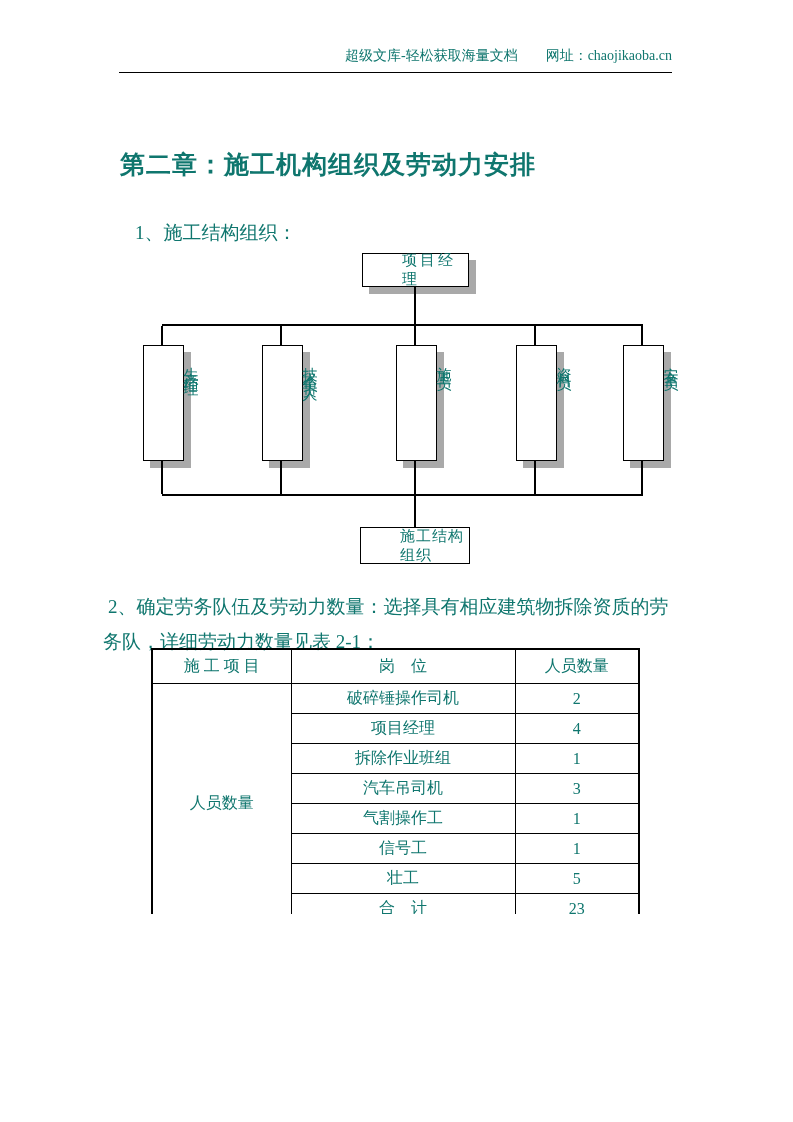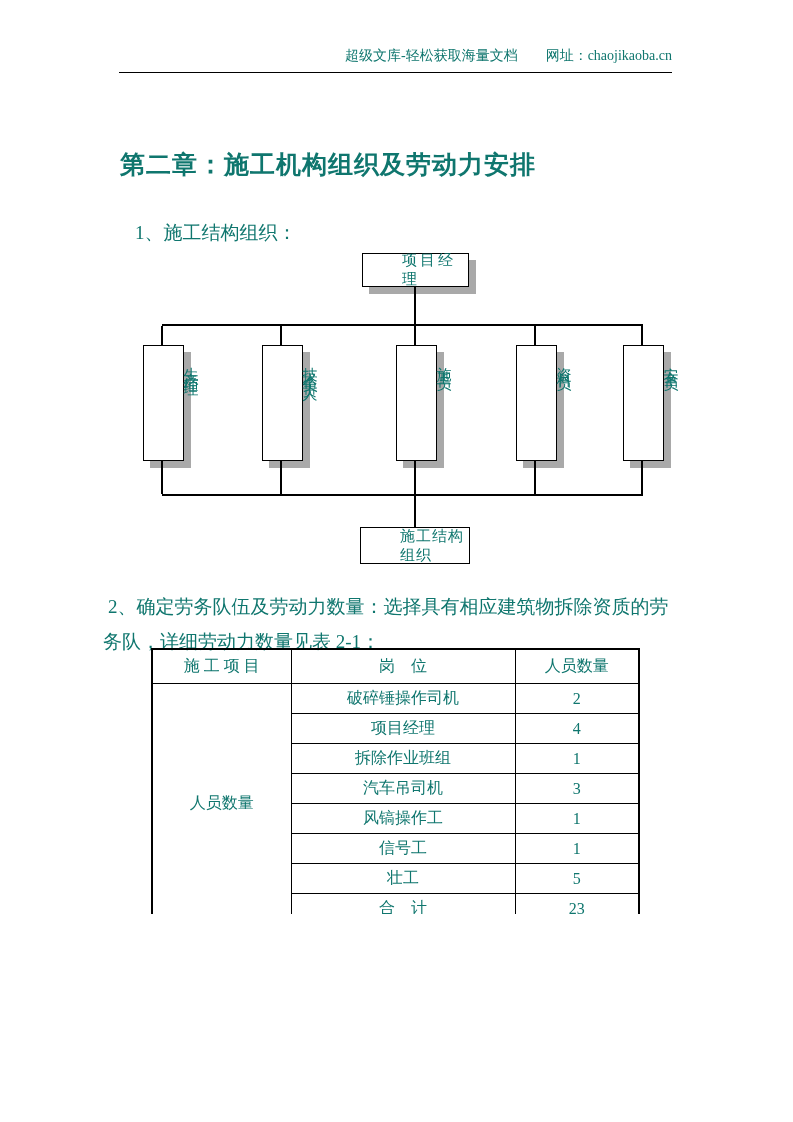--- a/index.html
+++ b/index.html
@@ -131,21 +131,21 @@
     </tr>
     <tr>
       <td>拆除作业班组</td>
       <td>1</td>
     </tr>
     <tr>
       <td>汽车吊司机</td>
       <td>3</td>
     </tr>
     <tr>
-      <td>风镐操作工</td>
+      <td>气割操作工</td>
       <td>1</td>
     </tr>
     <tr>
       <td>信号工</td>
       <td>1</td>
     </tr>
     <tr>
       <td>壮工</td>
       <td>5</td>
     </tr>

